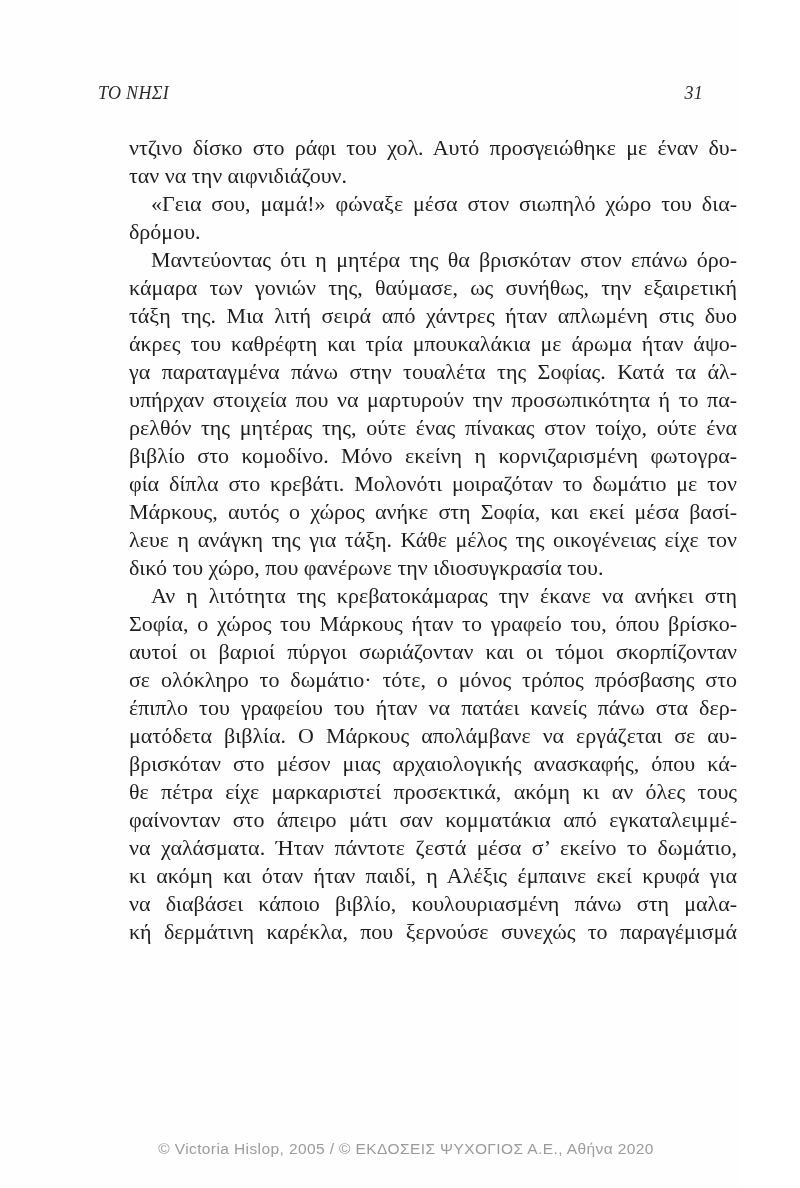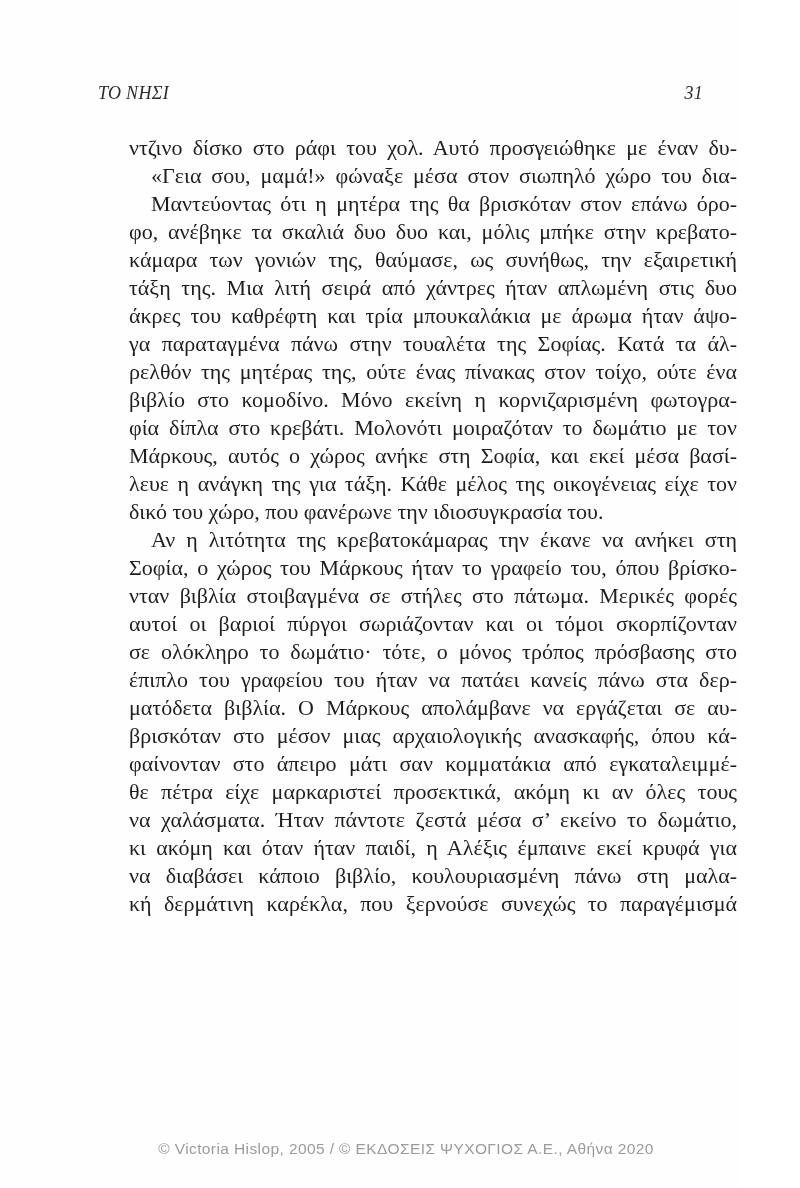--- a/index.html
+++ b/index.html
@@ -70,43 +70,44 @@
 
 <div class="page">
 
   <div class="running-head">
     <span>ΤΟ ΝΗΣΙ</span>
     <span>31</span>
   </div>
 
   <div class="body-text">
       <div class="line">ντζινο δίσκο στο ράφι του χολ. Αυτό προσγειώθηκε με έναν δυ-</div>
+      <div class="line para-end">ταν να την αιφνιδιάζουν.</div>
       <div class="line indent">«Γεια σου, μαμά!» φώναξε μέσα στον σιωπηλό χώρο του δια-</div>
+      <div class="line para-end">δρόμου.</div>
       <div class="line indent">Μαντεύοντας ότι η μητέρα της θα βρισκόταν στον επάνω όρο-</div>
-      <div class="line">φο, ανέβηκε τα σκαλιά δυο δυο και, μόλις μπήκε στην κρεβατο-</div>
       <div class="line">κάμαρα των γονιών της, θαύμασε, ως συνήθως, την εξαιρετική</div>
       <div class="line">τάξη της. Μια λιτή σειρά από χάντρες ήταν απλωμένη στις δυο</div>
       <div class="line">άκρες του καθρέφτη και τρία μπουκαλάκια με άρωμα ήταν άψο-</div>
       <div class="line">γα παραταγμένα πάνω στην τουαλέτα της Σοφίας. Κατά τα άλ-</div>
+      <div class="line">υπήρχαν στοιχεία που να μαρτυρούν την προσωπικότητα ή το πα-</div>
       <div class="line">ρελθόν της μητέρας της, ούτε ένας πίνακας στον τοίχο, ούτε ένα</div>
       <div class="line">βιβλίο στο κομοδίνο. Μόνο εκείνη η κορνιζαρισμένη φωτογρα-</div>
       <div class="line">φία δίπλα στο κρεβάτι. Μολονότι μοιραζόταν το δωμάτιο με τον</div>
       <div class="line">Μάρκους, αυτός ο χώρος ανήκε στη Σοφία, και εκεί μέσα βασί-</div>
       <div class="line">λευε η ανάγκη της για τάξη. Κάθε μέλος της οικογένειας είχε τον</div>
       <div class="line para-end">δικό του χώρο, που φανέρωνε την ιδιοσυγκρασία του.</div>
       <div class="line indent">Αν η λιτότητα της κρεβατοκάμαρας την έκανε να ανήκει στη</div>
       <div class="line">Σοφία, ο χώρος του Μάρκους ήταν το γραφείο του, όπου βρίσκο-</div>
-      <div class="line">νταν βιβλία στοιβαγμένα σε στήλες στο πάτωμα. Μερικές φορές</div>
       <div class="line">αυτοί οι βαριοί πύργοι σωριάζονταν και οι τόμοι σκορπίζονταν</div>
       <div class="line">σε ολόκληρο το δωμάτιο· τότε, ο μόνος τρόπος πρόσβασης στο</div>
       <div class="line">έπιπλο του γραφείου του ήταν να πατάει κανείς πάνω στα δερ-</div>
       <div class="line">ματόδετα βιβλία. Ο Μάρκους απολάμβανε να εργάζεται σε αυ-</div>
       <div class="line">βρισκόταν στο μέσον μιας αρχαιολογικής ανασκαφής, όπου κά-</div>
+      <div class="line">θε πέτρα είχε μαρκαριστεί προσεκτικά, ακόμη κι αν όλες τους</div>
       <div class="line">φαίνονταν στο άπειρο μάτι σαν κομματάκια από εγκαταλειμμέ-</div>
-      <div class="line">θε πέτρα είχε μαρκαριστεί προσεκτικά, ακόμη κι αν όλες τους</div>
       <div class="line">να χαλάσματα. Ήταν πάντοτε ζεστά μέσα σ’ εκείνο το δωμάτιο,</div>
       <div class="line">κι ακόμη και όταν ήταν παιδί, η Αλέξις έμπαινε εκεί κρυφά για</div>
       <div class="line">να διαβάσει κάποιο βιβλίο, κουλουριασμένη πάνω στη μαλα-</div>
       <div class="line">κή δερμάτινη καρέκλα, που ξερνούσε συνεχώς το παραγέμισμά</div>
     </div>
 
   <div class="footer">
     <span>© Victoria Hislop, 2005 / © ΕΚΔΟΣΕΙΣ ΨΥΧΟΓΙΟΣ Α.Ε., Αθήνα 2020</span>
   </div>
 

